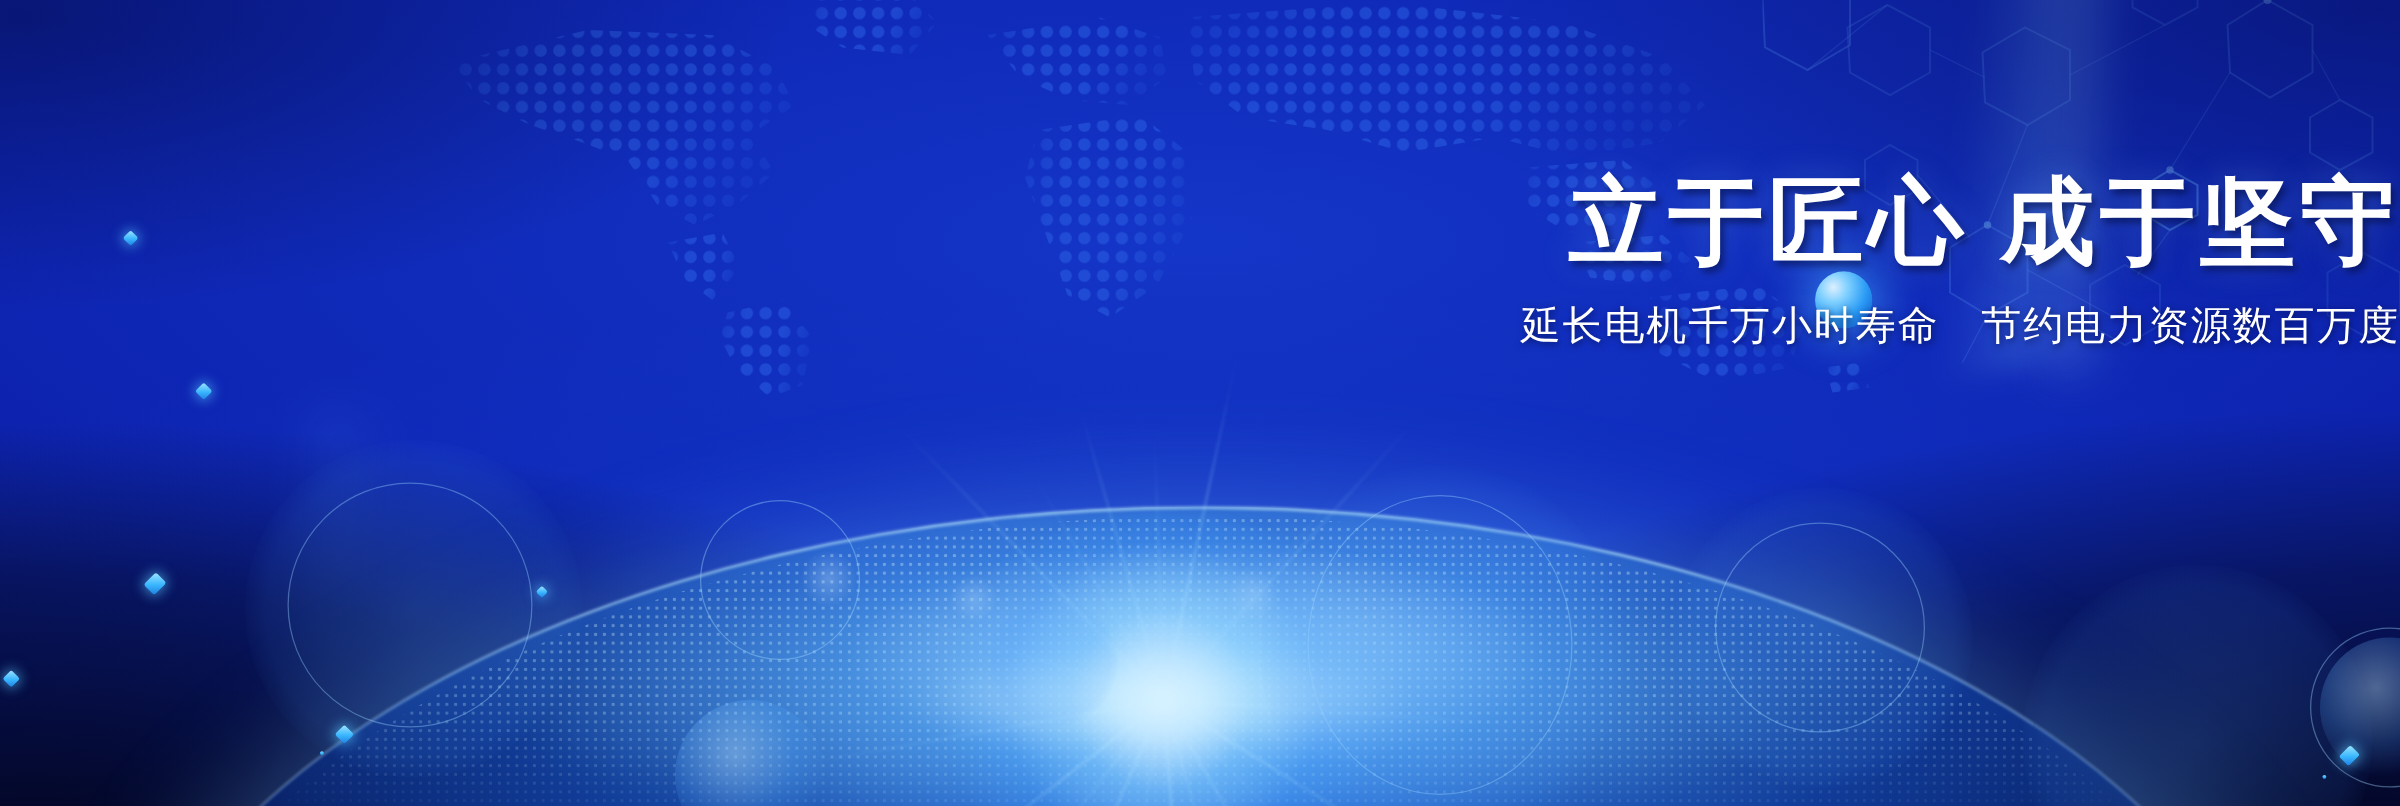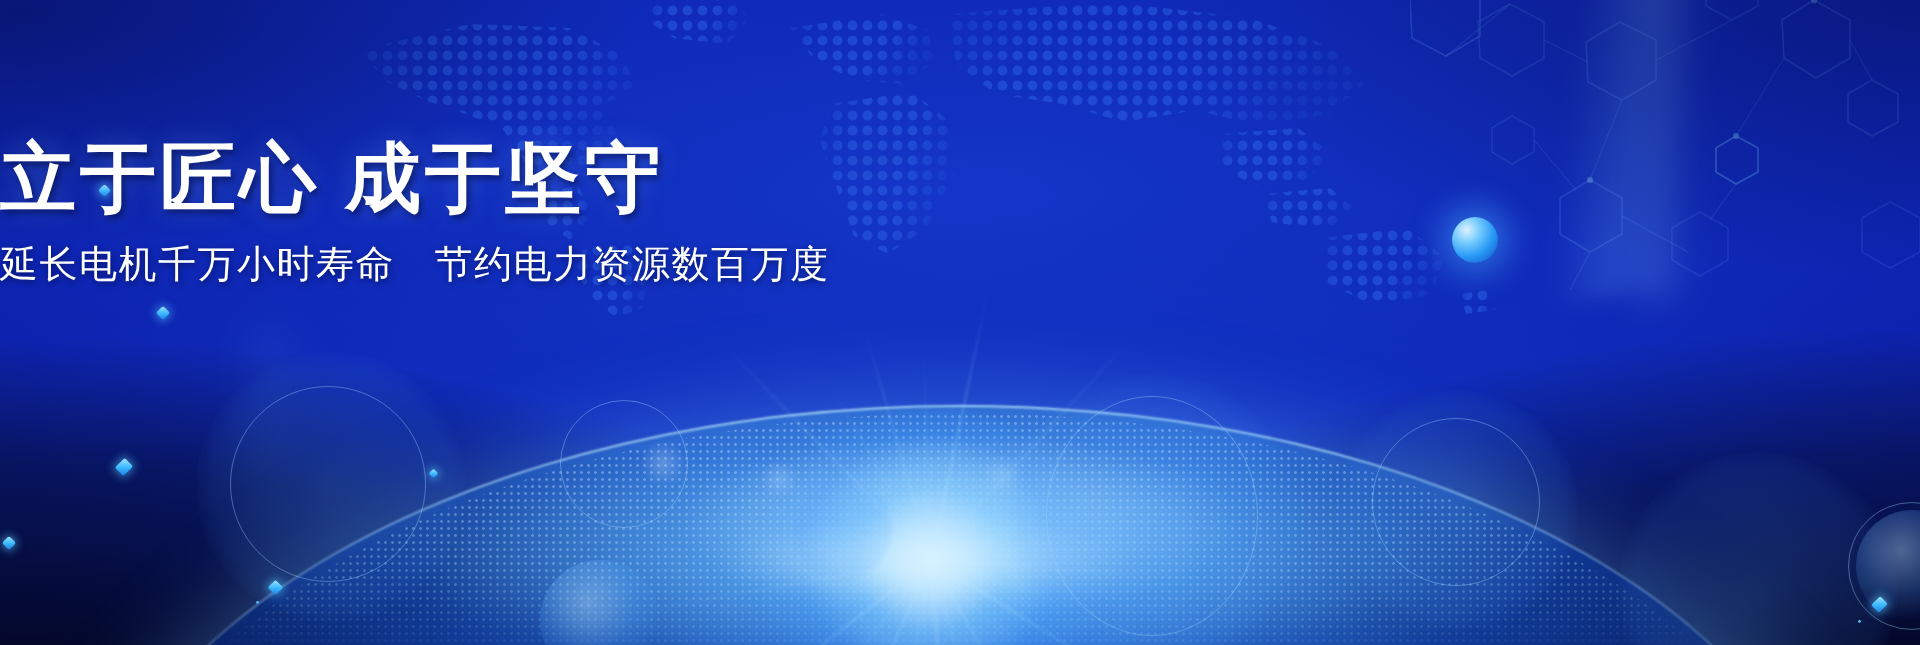--- a/index.html
+++ b/index.html
@@ -164,21 +164,21 @@
     background:linear-gradient(135deg, #9fe6ff 0%, #39b6ff 55%, #1f7ddd 100%);
     transform:rotate(45deg);
     border-radius:2px;
     box-shadow:0 0 9px 2px rgba(90,200,255,0.55);
   }
 
   
   .content{
     position:absolute;
     left:0; right:0; top:0;
-    text-align:left;
+    text-align:right;
     z-index:20;
   }
   .headline{
     margin:0;
     padding-top:140px;
     font-size:76px;
     line-height:1;
     font-weight:700;
     color:#ffffff;
     letter-spacing:4px;
@@ -193,21 +193,21 @@
     color:#ffffff;
     font-size:29px;
     line-height:1.38;
     letter-spacing:1.5px;
     text-shadow:1px 2px 5px rgba(2,10,60,0.65);
     white-space:nowrap;
   }
   .tagline{
     margin:0;
     padding-top:24px;
-    font-size:38px;
+    font-size:32px;
     line-height:1.3;
     color:#ffffff;
     letter-spacing:1.5px;
     text-shadow:1px 2px 6px rgba(2,10,60,0.70);
     white-space:pre;
   }
 </style>
 </head>
 <body>
 

